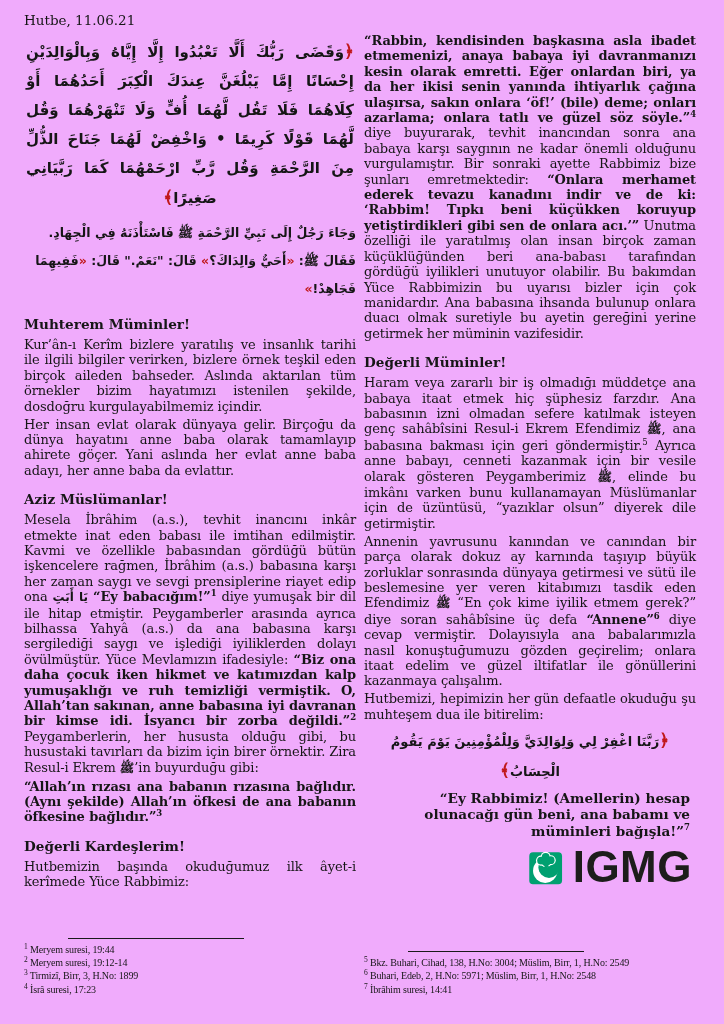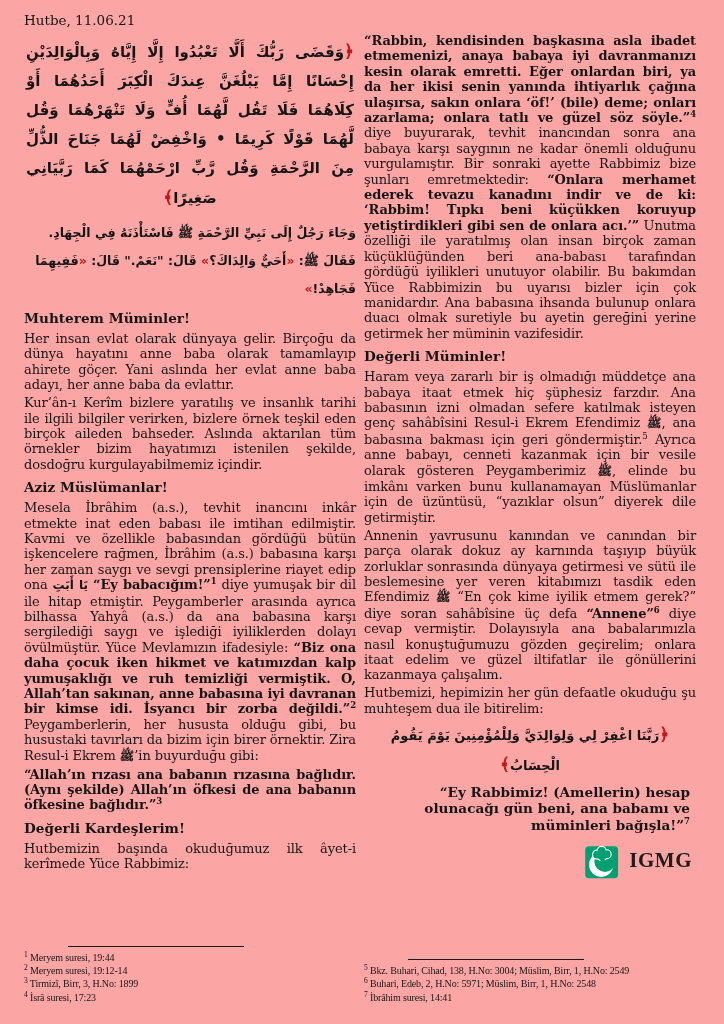--- a/index.html
+++ b/index.html
@@ -1,36 +1,36 @@
 <!DOCTYPE html>
 <html><head>
 <meta charset="utf-8">
 <style>
   html,body{margin:0;padding:0;background:#e8e8e8;}
   .page{
     position:relative;
     width:724px;height:1024px;
-    background:#fca5a5;
+    background:#f0abfc;
     box-sizing:border-box;
-    padding:12px 22px 16px 24px;
+    padding:12px 22px 24px 24px;
     font-family:"DejaVu Serif", serif;
     color:#161616;
     display:flex;flex-direction:column;
     margin:0 auto;
     overflow:hidden;
   }
   .header{flex:0 0 auto;margin-bottom:3px;}
   .date-line{font-size:13.5px;line-height:17px;}
   .doc-title{font-size:13.5px;line-height:17px;font-weight:bold;}
   .columns{flex:1 1 auto;display:flex;gap:8px;min-height:0;margin-top:1px;}
   .col{width:332px;flex:0 0 332px;display:flex;flex-direction:column;min-height:0;}
   .col-content{flex:0 1 auto;}
 
   p.body{margin:0 0 2.5px 0;font-size:13px;line-height:15.4px;text-align:justify;letter-spacing:-0.1px;}
-  .h{font-weight:bold;font-size:13.6px;line-height:17px;margin:7px 0 4px 0;}
+  .h{font-weight:bold;font-size:13.6px;line-height:17px;margin:13px 0 4px 0;}
   .b{font-weight:bold;}
   sup{font-size:8.5px;line-height:0;vertical-align:super;}
 
   .arabic-quran{
     direction:rtl;font-family:"DejaVu Sans", sans-serif;font-weight:bold;
     font-size:15px;line-height:29px;text-align:justify;text-align-last:center;
     margin:4px 2px 6px 2px;
   }
   .arabic-center{
     direction:rtl;font-family:"DejaVu Sans", sans-serif;font-weight:bold;
@@ -42,21 +42,21 @@
   }
   .ar-inline{font-family:"DejaVu Sans", sans-serif;font-weight:bold;font-size:12px;}
   .red{color:#c0181a;}
   .orn{font-size:17px;}
 
   p.center-bold{margin:2px 6px 4px 6px;font-size:13.6px;line-height:16.4px;text-align:right;font-weight:bold;}
 
   .logo-row{display:flex;justify-content:flex-end;align-items:center;gap:8px;margin:9px 4px 0 0;}
   .logo-icon{width:37px;height:37px;display:block;}
   .logo-text{
-    font-family:Liberation Serif, serif;font-weight:bold;font-size:21px;
+    font-family:Liberation Sans, sans-serif;font-weight:bold;font-size:44px;
     line-height:37px;letter-spacing:0.5px;color:#1d1d1b;
   }
 
   .fn-area{margin-top:auto;flex:0 0 auto;padding-bottom:4px;}
   .fn-rule{width:176px;height:0;border-top:1.2px solid #1a1a1a;margin:0 0 4px 44px;}
   .fn{font-size:10px;line-height:13.3px;letter-spacing:-0.15px;white-space:nowrap;font-family:Liberation Serif, serif;}
   .fn sup{font-size:7.5px;}
 </style>
 </head>
 <body>
@@ -64,22 +64,22 @@
 <div class="page">
   <div class="header">
     <div class="date-line">Hutbe, 11.06.21</div>
   </div>
   <div class="columns">
     <div class="col" id="col-left">
       <div class="col-content">
           <div class="arabic-quran"><span class="red orn">﴿</span><span>وَقَضَى رَبُّكَ أَلَّا تَعْبُدُوا إِلَّا إِيَّاهُ وَبِالْوَالِدَيْنِ إِحْسَانًا إِمَّا يَبْلُغَنَّ عِندَكَ الْكِبَرَ أَحَدُهُمَا أَوْ كِلَاهُمَا فَلَا تَقُل لَّهُمَا أُفٍّ وَلَا تَنْهَرْهُمَا وَقُل لَّهُمَا قَوْلًا كَرِيمًا • وَاخْفِضْ لَهُمَا جَنَاحَ الذُّلِّ مِنَ الرَّحْمَةِ وَقُل رَّبِّ ارْحَمْهُمَا كَمَا رَبَّيَانِي صَغِيرًا</span><span class="red orn">﴾</span></div>
           <div class="arabic-center"><span>وَجَاءَ رَجُلٌ إِلَى نَبِيِّ الرَّحْمَةِ ﷺ فَاسْتَأْذَنَهُ فِي الْجِهَادِ. فَقَالَ ﷺ: </span><span class="red">«</span><span>أَحَيٌّ وَالِدَاكَ؟</span><span class="red">»</span><span> قَالَ: "نَعَمْ." قَالَ: </span><span class="red">«</span><span>فَفِيهِمَا فَجَاهِدْ!</span><span class="red">»</span></div>
           <div class="h">Muhterem Müminler!</div>
+          <p class="body"><span>Kur’ân-ı Kerîm bizlere yaratılış ve insanlık tarihi ile ilgili bilgiler verirken, bizlere örnek teşkil eden birçok aileden bahseder. Aslında aktarılan tüm örnekler bizim hayatımızı istenilen şekilde, dosdoğru kurgulayabilmemiz içindir.</span></p>
           <p class="body"><span>Her insan evlat olarak dünyaya gelir. Birçoğu da dünya hayatını anne baba olarak tamamlayıp ahirete göçer. Yani aslında her evlat anne baba adayı, her anne baba da evlattır.</span></p>
-          <p class="body"><span>Kur’ân-ı Kerîm bizlere yaratılış ve insanlık tarihi ile ilgili bilgiler verirken, bizlere örnek teşkil eden birçok aileden bahseder. Aslında aktarılan tüm örnekler bizim hayatımızı istenilen şekilde, dosdoğru kurgulayabilmemiz içindir.</span></p>
           <div class="h">Aziz Müslümanlar!</div>
           <p class="body"><span>Mesela İbrâhim (a.s.), tevhit inancını inkâr etmekte inat eden babası ile imtihan edilmiştir. Kavmi ve özellikle babasından gördüğü bütün işkencelere rağmen, İbrâhim (a.s.) babasına karşı her zaman saygı ve sevgi prensiplerine riayet edip ona </span><span class="ar-inline">يَا أَبَتِ</span><span> </span><span class="b">“Ey babacığım!”</span><sup class="b">1</sup><span> diye yumuşak bir dil ile hitap etmiştir. Peygamberler arasında ayrıca bilhassa Yahyâ (a.s.) da ana babasına karşı sergilediği saygı ve işlediği iyiliklerden dolayı övülmüştür. Yüce Mevlamızın ifadesiyle: </span><span class="b">“Biz ona daha çocuk iken hikmet ve katımızdan kalp yumuşaklığı ve ruh temizliği vermiştik. O, Allah’tan sakınan, anne babasına iyi davranan bir kimse idi. İsyancı bir zorba değildi.”</span><sup class="b">2</sup><span> Peygamberlerin, her hususta olduğu gibi, bu husustaki tavırları da bizim için birer örnektir. Zira Resul-i Ekrem </span><span class="ar-inline">ﷺ</span><span>’in buyurduğu gibi:</span></p>
           <p class="body"><span class="b">“Allah’ın rızası ana babanın rızasına bağlıdır. (Aynı şekilde) Allah’ın öfkesi de ana babanın öfkesine bağlıdır.”</span><sup class="b">3</sup></p>
           <div class="h">Değerli Kardeşlerim!</div>
           <p class="body"><span>Hutbemizin başında okuduğumuz ilk âyet-i kerîmede Yüce Rabbimiz:</span></p>
         </div>
       <div class="fn-area">
         <div class="fn-rule"></div>
         <div class="fn-list">
             <div class="fn"><sup>1</sup> Meryem suresi, 19:44</div>

